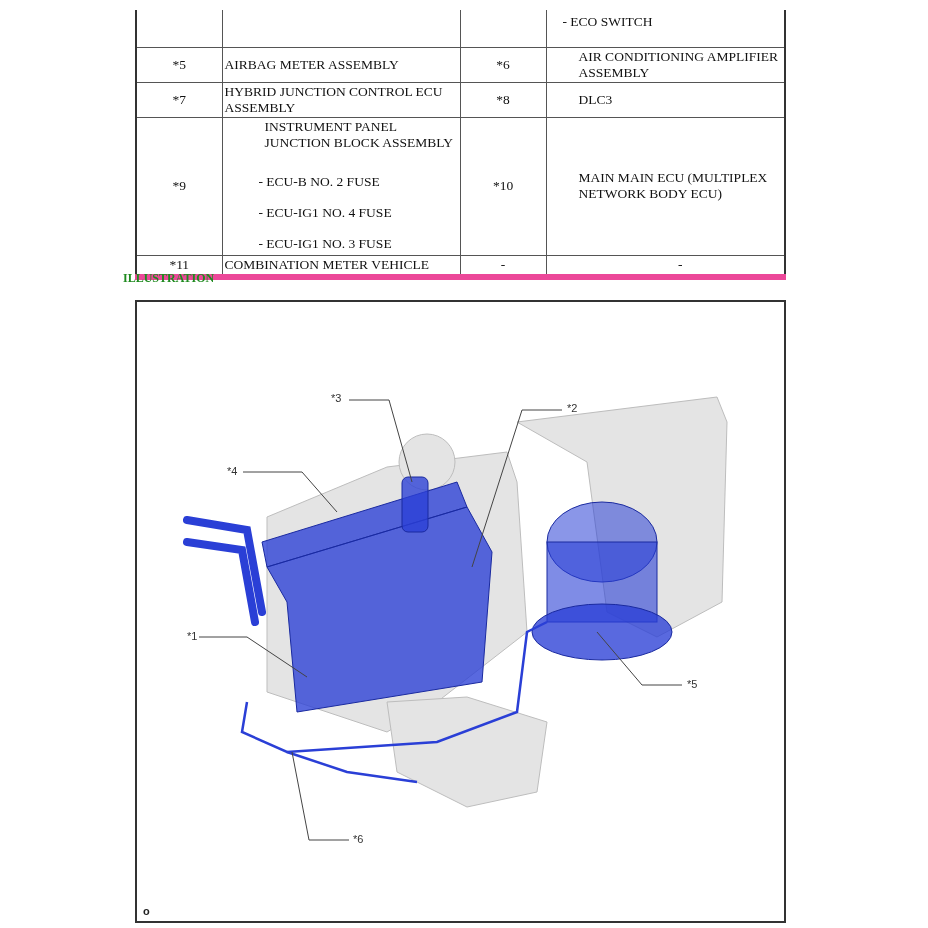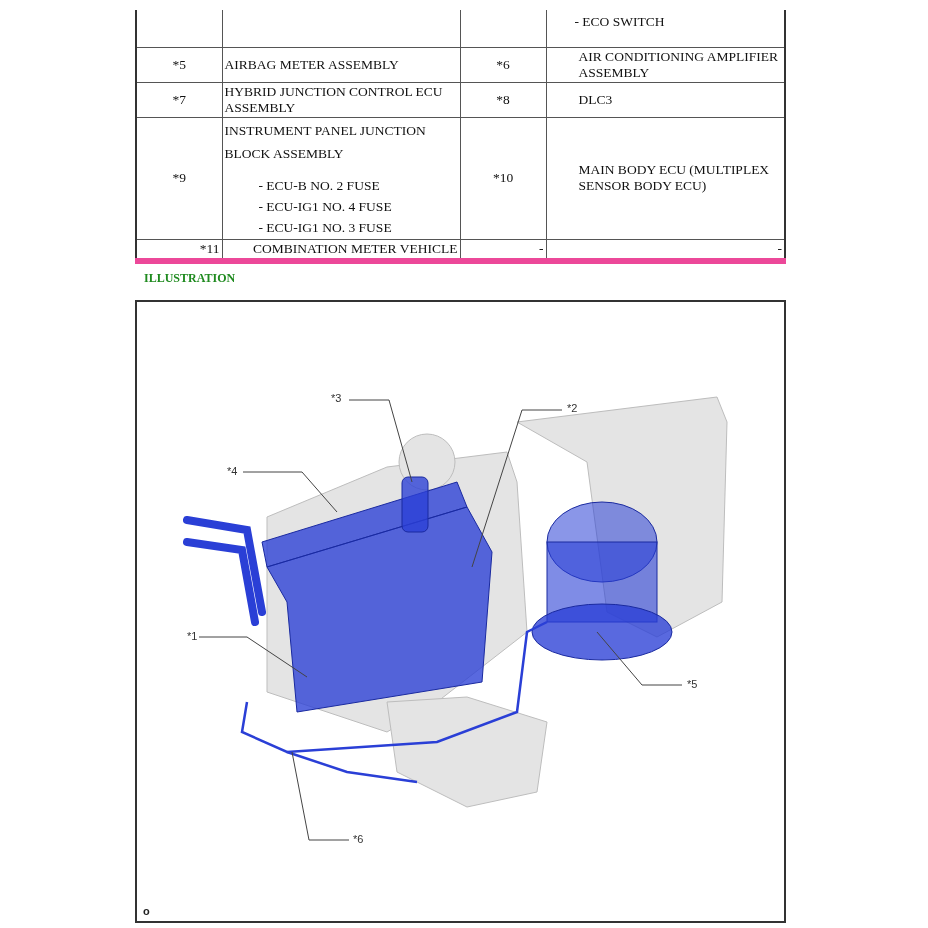--- a/index.html
+++ b/index.html
@@ -4,27 +4,27 @@
 <style>
   html, body { margin: 0; padding: 0; background: #ffffff; }
   body { width: 928px; height: 928px; position: relative; overflow: hidden;
          font-family: "Liberation Serif", serif; color: #111; }
 
   .tbl { position: absolute; left: 135px; top: 10px; width: 649px;
          border-collapse: collapse; table-layout: fixed; font-size: 13.5px; }
   .tbl td { border: 1px solid #555; padding: 1px 2px; vertical-align: middle; line-height: 16px; }
   .tbl .num { text-align: center; }
   .tbl tr.top td { border-top: none; }
-  .tbl tr.last td { border-bottom: 6px solid #ec4899; text-align: right; }
+  .tbl tr.last td { border-bottom: 6px solid #ec4899; }
   .tbl td:first-child { border-left: 2px solid #333; }
   .tbl td:last-child { border-right: 2px solid #333; padding-left: 32px; }
-  .sub { padding-left: 34px; line-height: 21px; }
-  .sub2 { line-height: 23px; }
+  .sub { padding-left: 34px; line-height: 21px; margin-top: 10px; }
+  .sub2 { line-height: 16px; margin-left: 40px; }
 
-  .section-title { position: absolute; left: 144px; top: 271px; color: #1f8a1f;
+  .section-title { position: absolute; left: 123px; top: 271px; color: #1f8a1f;
                    font-weight: bold; font-size: 12px; }
 
   .illus { position: absolute; left: 135px; top: 300px; width: 647px; height: 619px;
            border: 2px solid #333; border-right-width: 2px; background: #fff; overflow: hidden; }
   .illus svg { position: absolute; left: 0; top: 0; }
   .callout { position: absolute; font-family: "Liberation Sans", sans-serif; font-size: 11px; color: #333; }
   .corner-mark { position: absolute; left: 6px; bottom: 4px; font-family: "Liberation Sans", sans-serif;
                  font-size: 11px; font-weight: bold; color: #222; }
 </style>
 </head>
@@ -35,21 +35,21 @@
       <col style="width:86px">
       <col style="width:238px">
       <col style="width:86px">
       <col style="width:239px">
     </colgroup>
   <tbody>
       <tr class="top" style="height:37px">
     <td class="num"></td>
     <td></td>
     <td class="num"></td>
-    <td style="padding-left:28px;vertical-align:top;padding-top:4px">- ECO SWITCH</td>
+    <td style="padding-left:16px;vertical-align:top;padding-top:4px">- ECO SWITCH</td>
   </tr>
   <tr style="height:34px">
     <td class="num">*5</td>
     <td>AIRBAG METER ASSEMBLY</td>
     <td class="num">*6</td>
     <td>AIR CONDITIONING AMPLIFIER ASSEMBLY</td>
   </tr>
   <tr style="height:34px">
     <td class="num">*7</td>
     <td>HYBRID JUNCTION CONTROL ECU ASSEMBLY</td>
@@ -59,21 +59,21 @@
   <tr style="height:118px">
     <td class="num">*9</td>
     <td style="vertical-align:top">
       <div class="sub2">INSTRUMENT PANEL JUNCTION BLOCK ASSEMBLY</div>
       <div style="height:10px"></div>
       <div class="sub">- ECU-B NO. 2 FUSE</div>
       <div class="sub">- ECU-IG1 NO. 4 FUSE</div>
       <div class="sub">- ECU-IG1 NO. 3 FUSE</div>
     </td>
     <td class="num">*10</td>
-    <td>MAIN BODY ECU (MULTIPLEX SENSOR BODY ECU)</td>
+    <td>MAIN MAIN ECU (MULTIPLEX NETWORK BODY ECU)</td>
   </tr>
   <tr class="last" style="height:20px">
     <td class="num">*11</td>
     <td>COMBINATION METER VEHICLE</td>
     <td class="num">-</td>
     <td class="num">-</td>
   </tr>
 </tbody>
   </table>
 

